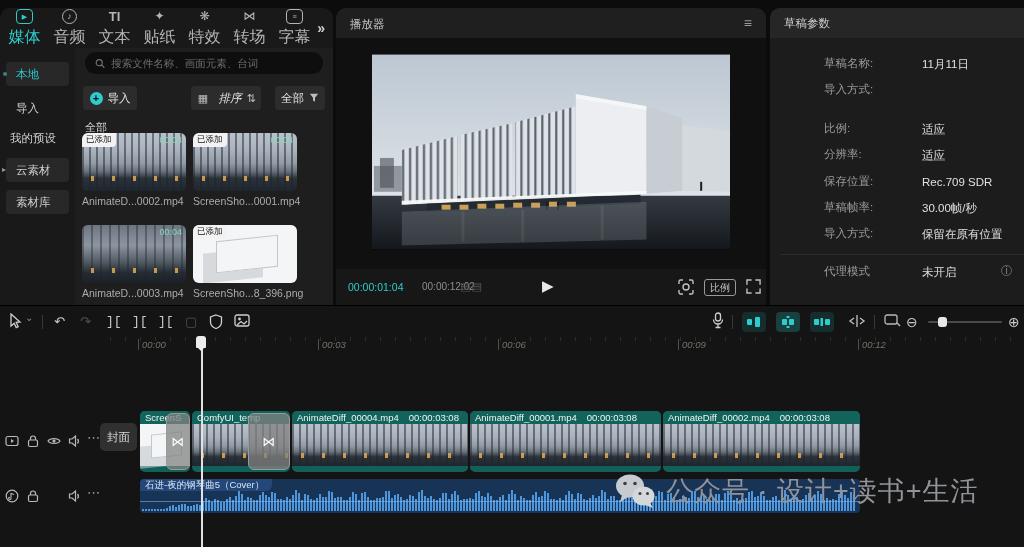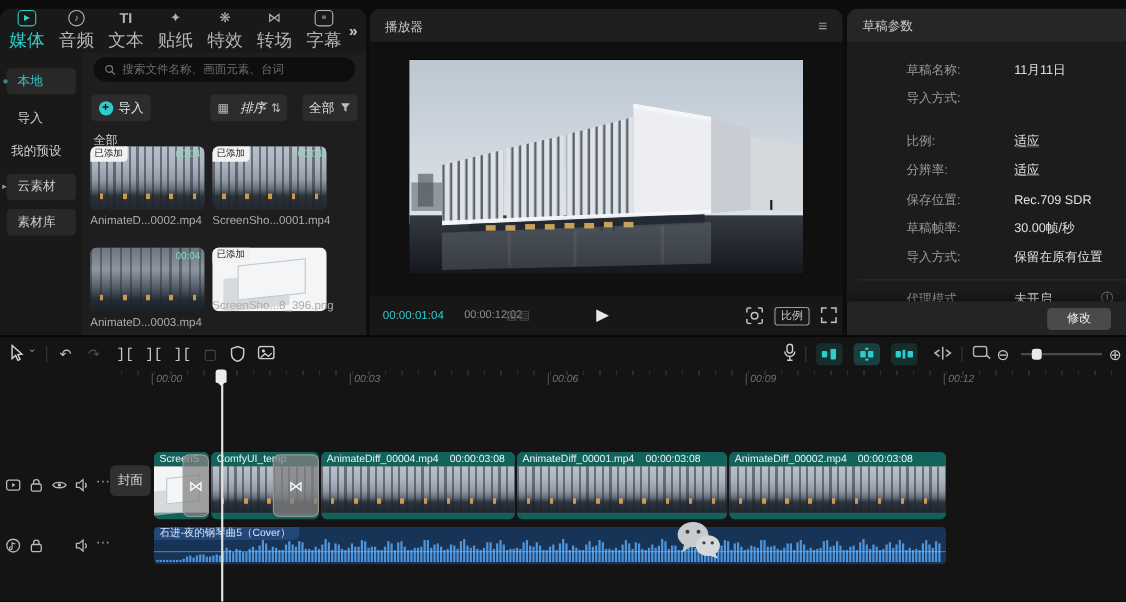--- a/index.html
+++ b/index.html
@@ -225,21 +225,21 @@
         <span class="dur">00:04</span>
         <div class="facade" style="background:
           repeating-linear-gradient(90deg, rgba(30,36,44,.4) 0 2px, rgba(255,255,255,0) 2px 9px),
           linear-gradient(180deg,#6d7680 0%,#8d96a0 35%,#5a636d 60%,#262c33 82%,#1b2026 100%);"></div>
       </div>
       <div class="thumb" style="left:118px;top:177px;">
         <span class="badge">已添加</span>
         <div class="sketch"></div>
       </div>
       <div class="thumb-name" style="left:7px;top:239px;">AnimateD...0003.mp4</div>
-      <div class="thumb-name" style="left:118px;top:224px;">ScreenSho...8_396.png</div>
+      <div class="thumb-name" style="left:118px;top:239px;">ScreenSho...8_396.png</div>
     </div>
   </div>
 
   <div class="panel" id="panel-player">
     <div class="p-head">
       <span class="p-title">播放器</span>
       <span class="p-menu">≡</span>
     </div>
     <div class="video-zone">
       <div class="video-frame">
@@ -339,23 +339,20 @@
     <div class="q-row" style="top:218px">
       <span class="q-lab">导入方式:</span>
       <span class="q-val">保留在原有位置</span>
     </div>
     <div class="q-div"></div>
     <div class="q-row" style="top:256px">
       <span class="q-lab">代理模式</span>
       <span class="q-val">未开启</span>
       <span class="info-ic">i</span>
     </div>
-    <div class="q-foot">
-      <span class="modify-btn">修改</span>
-    </div>
   </div>
 
   <div id="tl">
 
     <svg class="tbar-ic" style="left:8px;top:7px" width="14" height="16" viewBox="0 0 14 16">
       <path d="M3 1 L3 13 L6.2 10.2 L8.2 14.6 L10.2 13.7 L8.2 9.4 L12 9 Z" fill="none" stroke="#cfcfcf" stroke-width="1.3"></path>
     </svg>
     <span class="tbar-ic" style="left:25px;top:6px;font-size:10px;color:#8a8a8a">⌄</span>
     <span class="vdiv" style="left:42px"></span>
     <span class="tbar-ic" style="left:54px">↶</span>
@@ -756,15 +753,16 @@
       <svg width="44" height="38" viewBox="0 0 44 38">
         <ellipse cx="18" cy="14" rx="14" ry="11.5" fill="#c7cbcf"></ellipse>
         <polygon points="10,23 8,30 16,25" fill="#c7cbcf"></polygon>
         <circle cx="13" cy="11.5" r="1.8" fill="#3a3f45"></circle>
         <circle cx="23" cy="11.5" r="1.8" fill="#3a3f45"></circle>
         <ellipse cx="31.5" cy="24" rx="11" ry="9.5" fill="#d4d8db"></ellipse>
         <polygon points="38,31 41,36 33,33" fill="#d4d8db"></polygon>
         <circle cx="28" cy="21.5" r="1.5" fill="#3a3f45"></circle>
         <circle cx="35.5" cy="21.5" r="1.5" fill="#3a3f45"></circle>
       </svg>
+      <span class="wm-text">公众号 · 设计+读书+生活</span>
     </div>
   </div>
 </div>
 
 </body></html>

